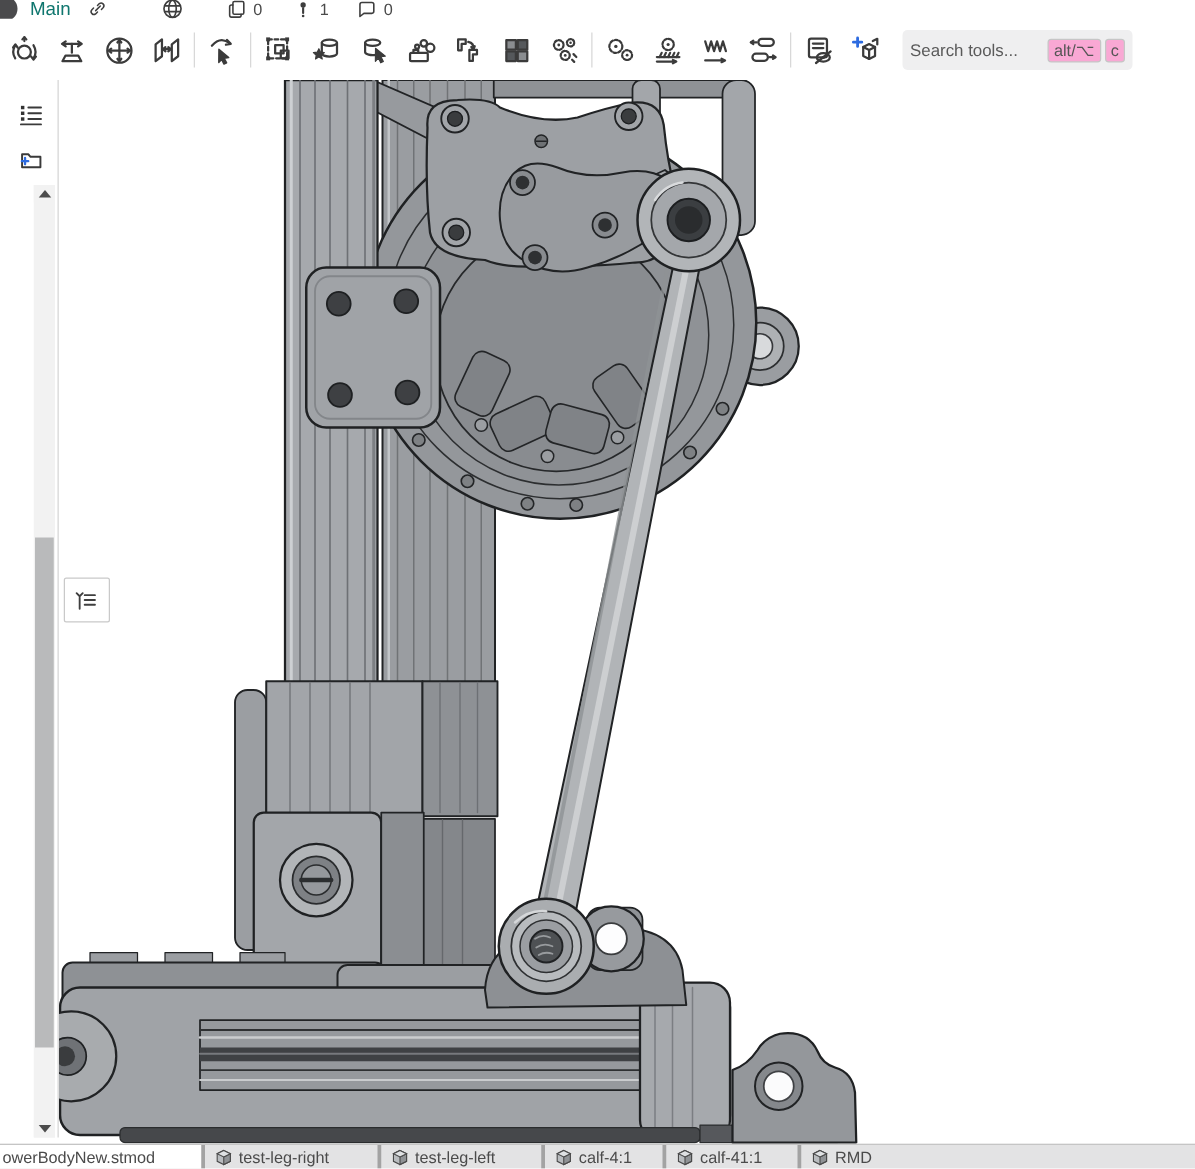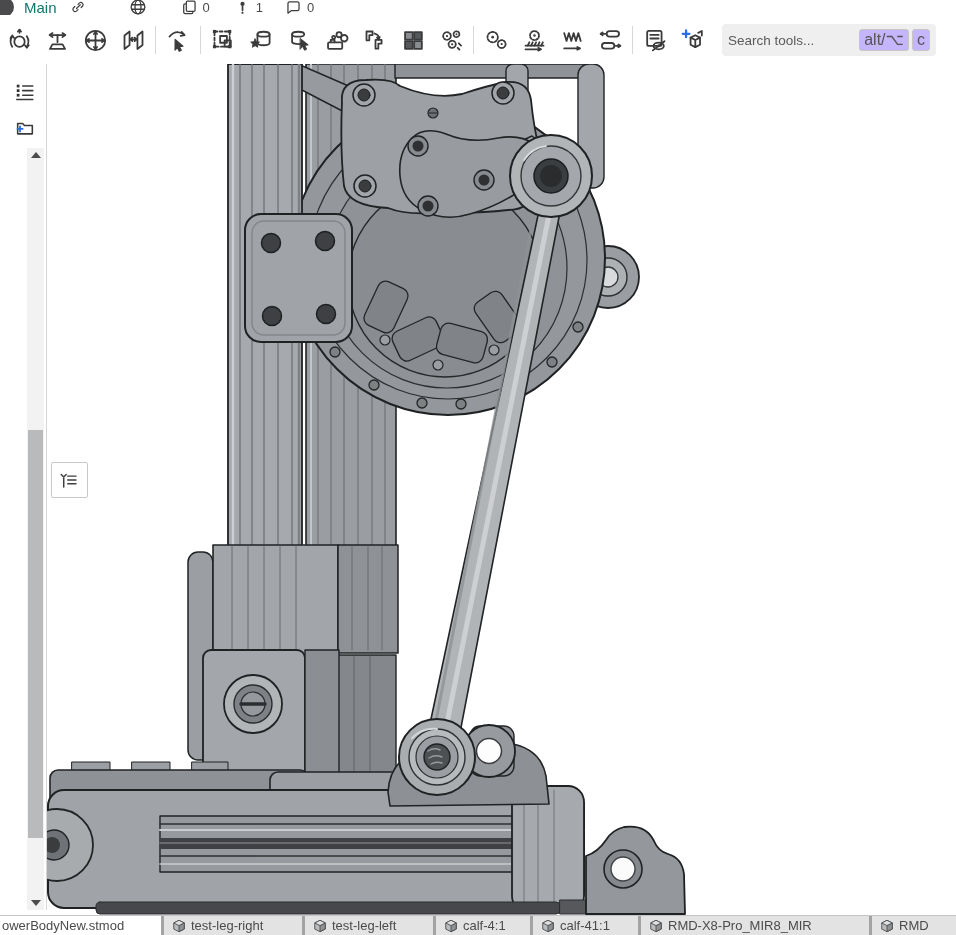--- a/index.html
+++ b/index.html
@@ -11,24 +11,24 @@
   .avatar{width:20px;height:20px;border-radius:50%;background:#4a4a4c;margin-left:-6px;flex:0 0 auto;}
   .ws-name{color:#0f766e;font-size:15px;margin-left:10px;}
   .tb-ic{display:inline-flex;align-items:center;justify-content:center;width:22px;height:22px;}
   .tb-ic svg{stroke:#3e3e3e;fill:none;stroke-width:1.6;stroke-linecap:round;stroke-linejoin:round;}
   .cnt{font-size:13px;color:#4a4a4a;margin-left:2px;}
   
   .toolbar{position:absolute;top:16px;left:0;right:0;height:48px;display:flex;align-items:center;background:#fff;}
   .tbtn{width:38px;height:36px;display:flex;align-items:center;justify-content:center;border:none;background:transparent;padding:0;border-radius:3px;flex:0 0 auto;}
   .tbtn svg{width:27px;height:27px;stroke:#3b3b3b;fill:none;stroke-width:1.6;stroke-linecap:round;stroke-linejoin:round;}
   .tsep{width:1px;height:28px;background:#d8d8d8;margin:0 3px;flex:0 0 auto;}
-  .searchbox{position:absolute;left:722px;top:8px;width:214px;height:31px;background:#efeff0;border-radius:4px;
+  .searchbox{position:absolute;left:722px;top:8px;width:184px;height:31px;background:#efeff0;border-radius:4px;
     display:flex;align-items:center;padding:16px 6px;box-sizing:border-box;}
   .search-text{color:#5a5a5a;font-size:13.5px;flex:1;white-space:nowrap;overflow:hidden;}
-  .kbd{background:#c4b5fd;border:1px solid #c6c6c6;border-radius:3px;color:#555;font-size:16px;
+  .kbd{background:#f9a8d4;border:1px solid #c6c6c6;border-radius:3px;color:#555;font-size:13px;
     padding:2px 4px;margin-left:3px;line-height:1;flex:0 0 auto;}
   
   .leftrail{position:absolute;top:64px;left:0;width:46px;height:846px;background:#fff;border-right:1px solid #d5d5d5;box-sizing:content-box;z-index:5;}
   .rail-btn{position:absolute;left:12px;width:26px;height:24px;border:none;background:transparent;padding:0;display:flex;align-items:center;justify-content:center;}
   .rail-btn svg{stroke:#3a3a3a;fill:none;stroke-width:1.7;stroke-linecap:round;stroke-linejoin:round;}
   .vscroll{position:absolute;left:27px;top:84px;width:17px;height:762px;background:#f2f2f2;}
   .sc-arrow{position:absolute;left:0;width:17px;height:14px;display:flex;align-items:center;justify-content:center;background:#f2f2f2;border:none;padding:0;}
   .sc-up{top:0;}
   .sc-down{bottom:0;}
   .tri-up{width:0;height:0;border-left:5px solid transparent;border-right:5px solid transparent;border-bottom:6px solid #4c4c4c;}
@@ -507,28 +507,20 @@
       <span>calf-4:1</span>
     </div>
     <div class="tab" style="width:108px">
       <svg class="cube" viewBox="0 0 16 16">
         <path d="M8,1.5 L14,4.5 V11.5 L8,14.5 L2,11.5 V4.5 Z" fill="#b9bcbf" stroke="#4a4a4a"></path>
         <path d="M8,7.5 L14,4.5 V11.5 L8,14.5 Z" fill="#8f9295" stroke="#4a4a4a"></path>
         <path d="M8,1.5 L14,4.5 L8,7.5 L2,4.5 Z" fill="#dfe1e3" stroke="#4a4a4a"></path>
       </svg>
       <span>calf-41:1</span>
     </div>
-    <div class="tab" style="width:231px">
-      <svg class="cube" viewBox="0 0 16 16">
-        <path d="M8,1.5 L14,4.5 V11.5 L8,14.5 L2,11.5 V4.5 Z" fill="#b9bcbf" stroke="#4a4a4a"></path>
-        <path d="M8,7.5 L14,4.5 V11.5 L8,14.5 Z" fill="#8f9295" stroke="#4a4a4a"></path>
-        <path d="M8,1.5 L14,4.5 L8,7.5 L2,4.5 Z" fill="#dfe1e3" stroke="#4a4a4a"></path>
-      </svg>
-      <span>RMD-X8-Pro_MIR8_MIR</span>
-    </div>
     <div class="tab" style="width:70px;border-right:none">
       <svg class="cube" viewBox="0 0 16 16">
         <path d="M8,1.5 L14,4.5 V11.5 L8,14.5 L2,11.5 V4.5 Z" fill="#b9bcbf" stroke="#4a4a4a"></path>
         <path d="M8,7.5 L14,4.5 V11.5 L8,14.5 Z" fill="#8f9295" stroke="#4a4a4a"></path>
         <path d="M8,1.5 L14,4.5 L8,7.5 L2,4.5 Z" fill="#dfe1e3" stroke="#4a4a4a"></path>
       </svg>
       <span>RMD</span>
     </div>
   </div>
 

